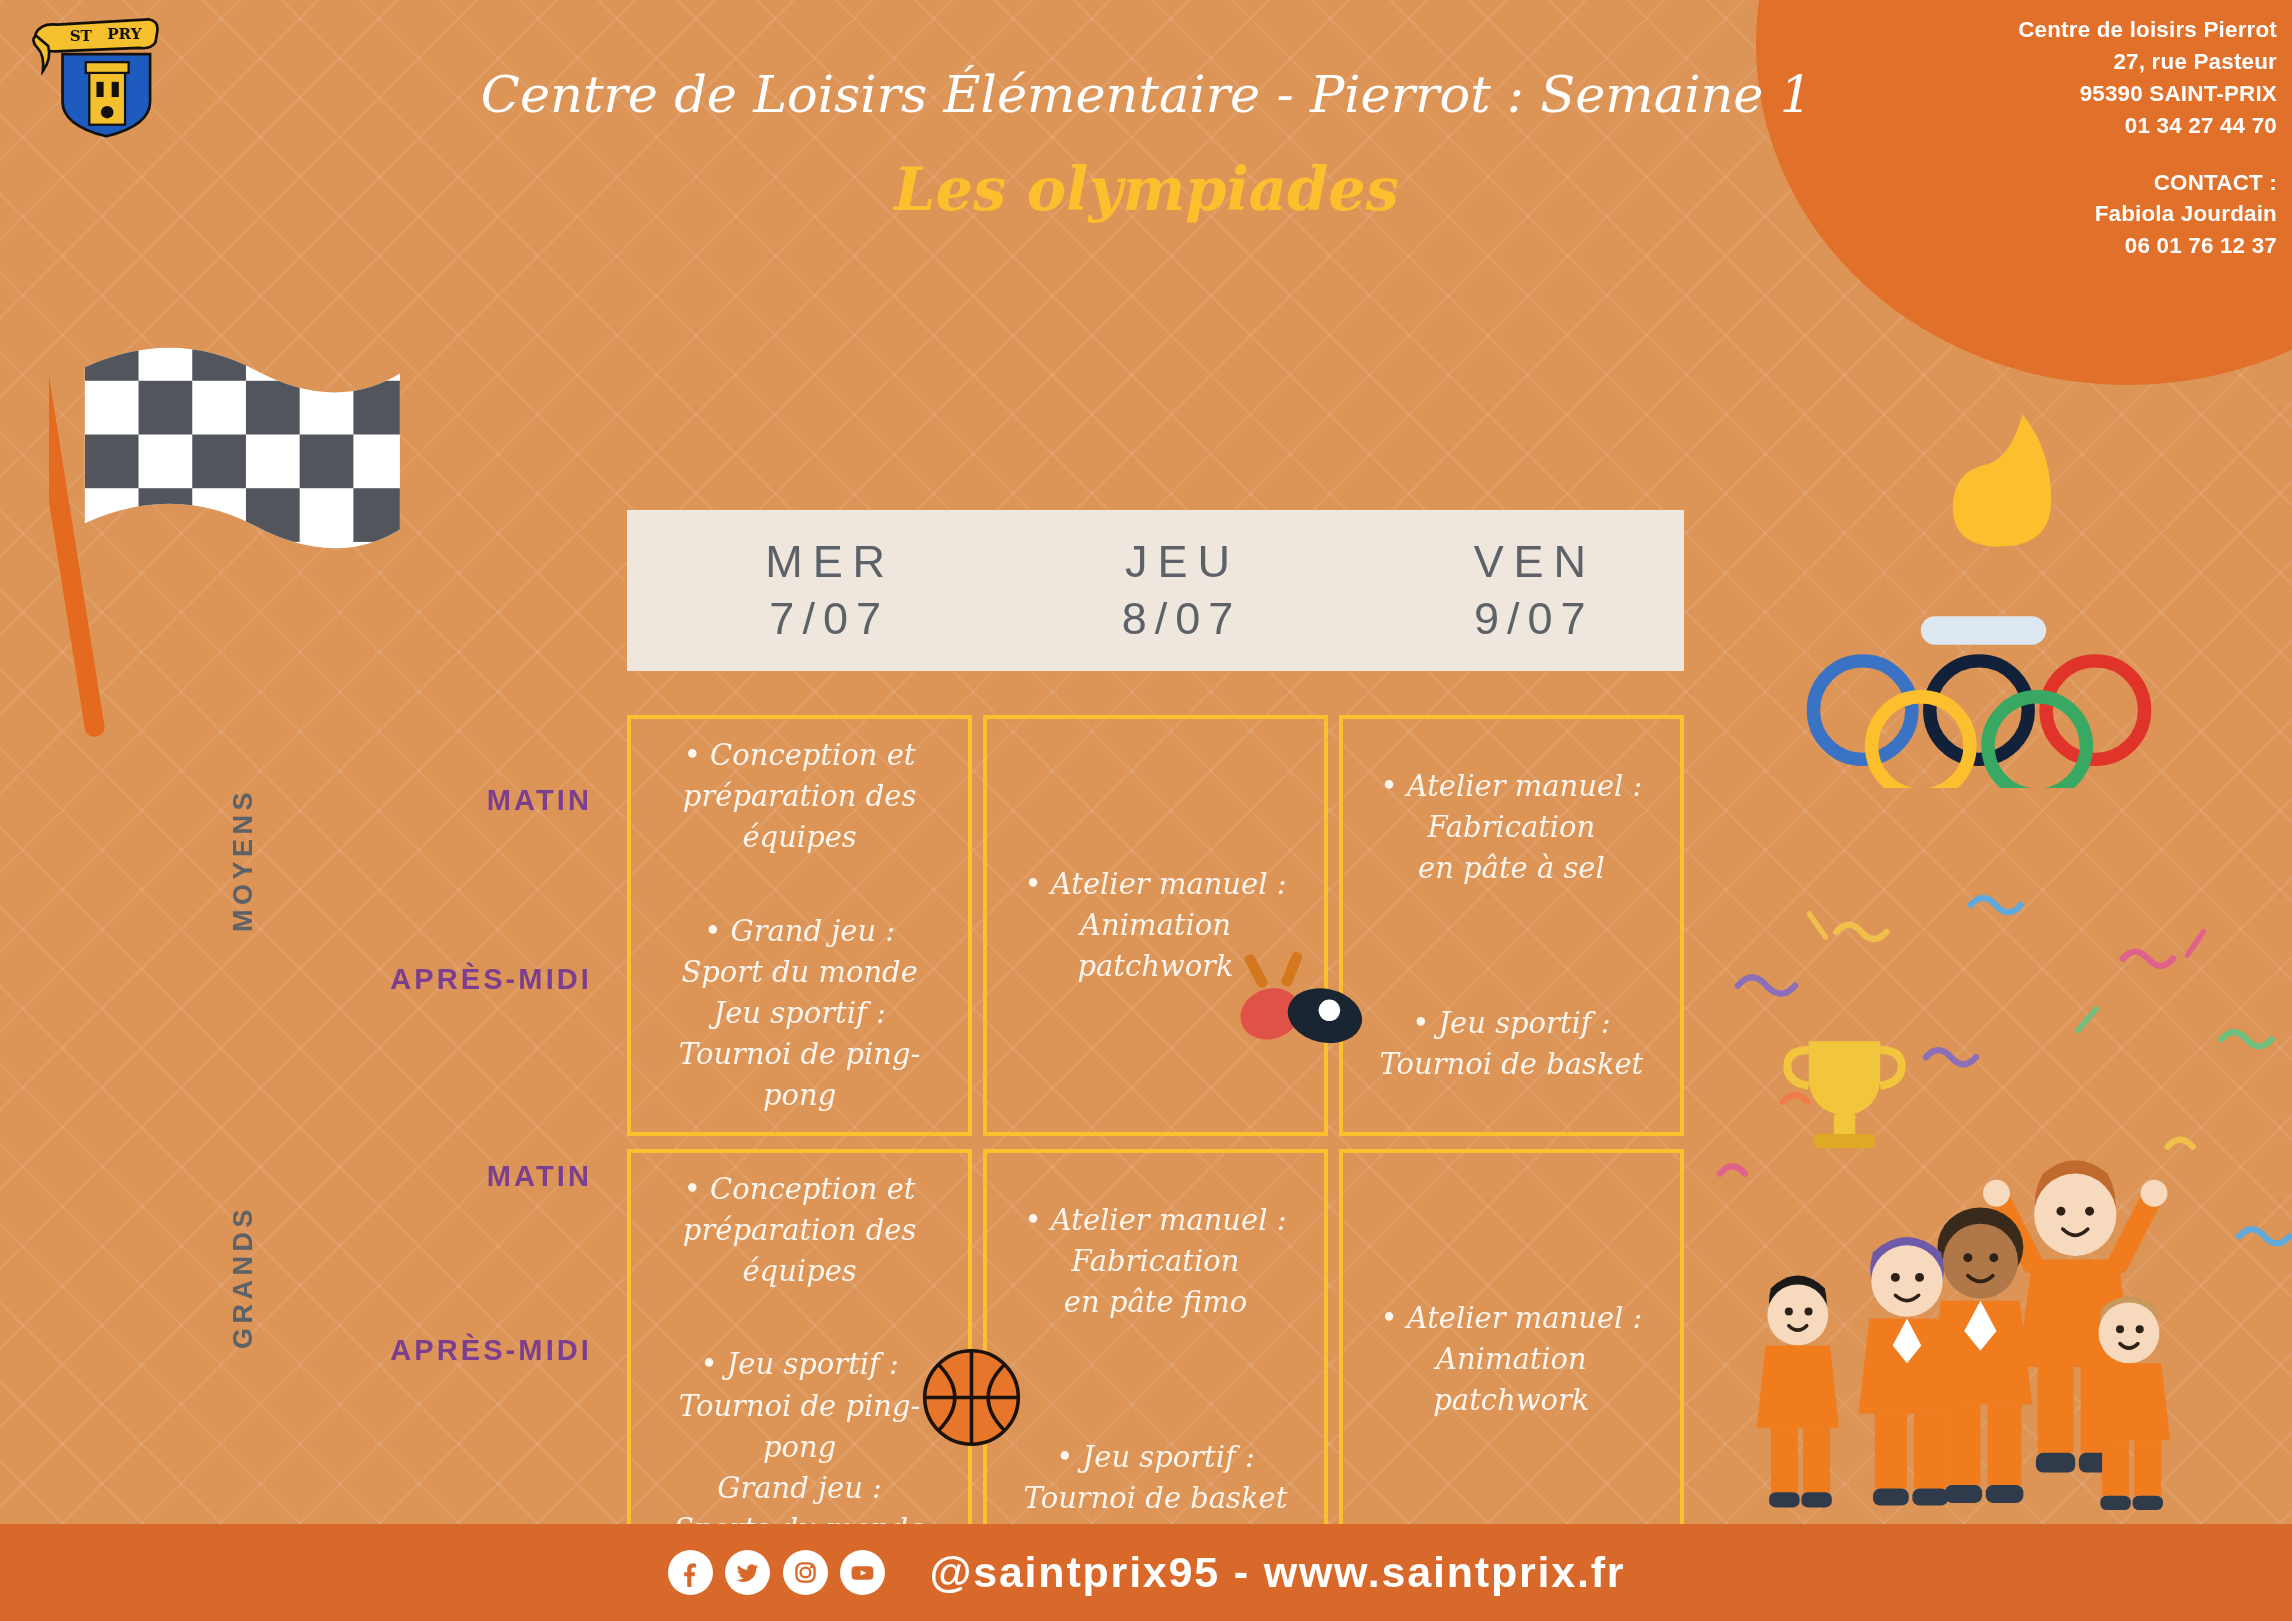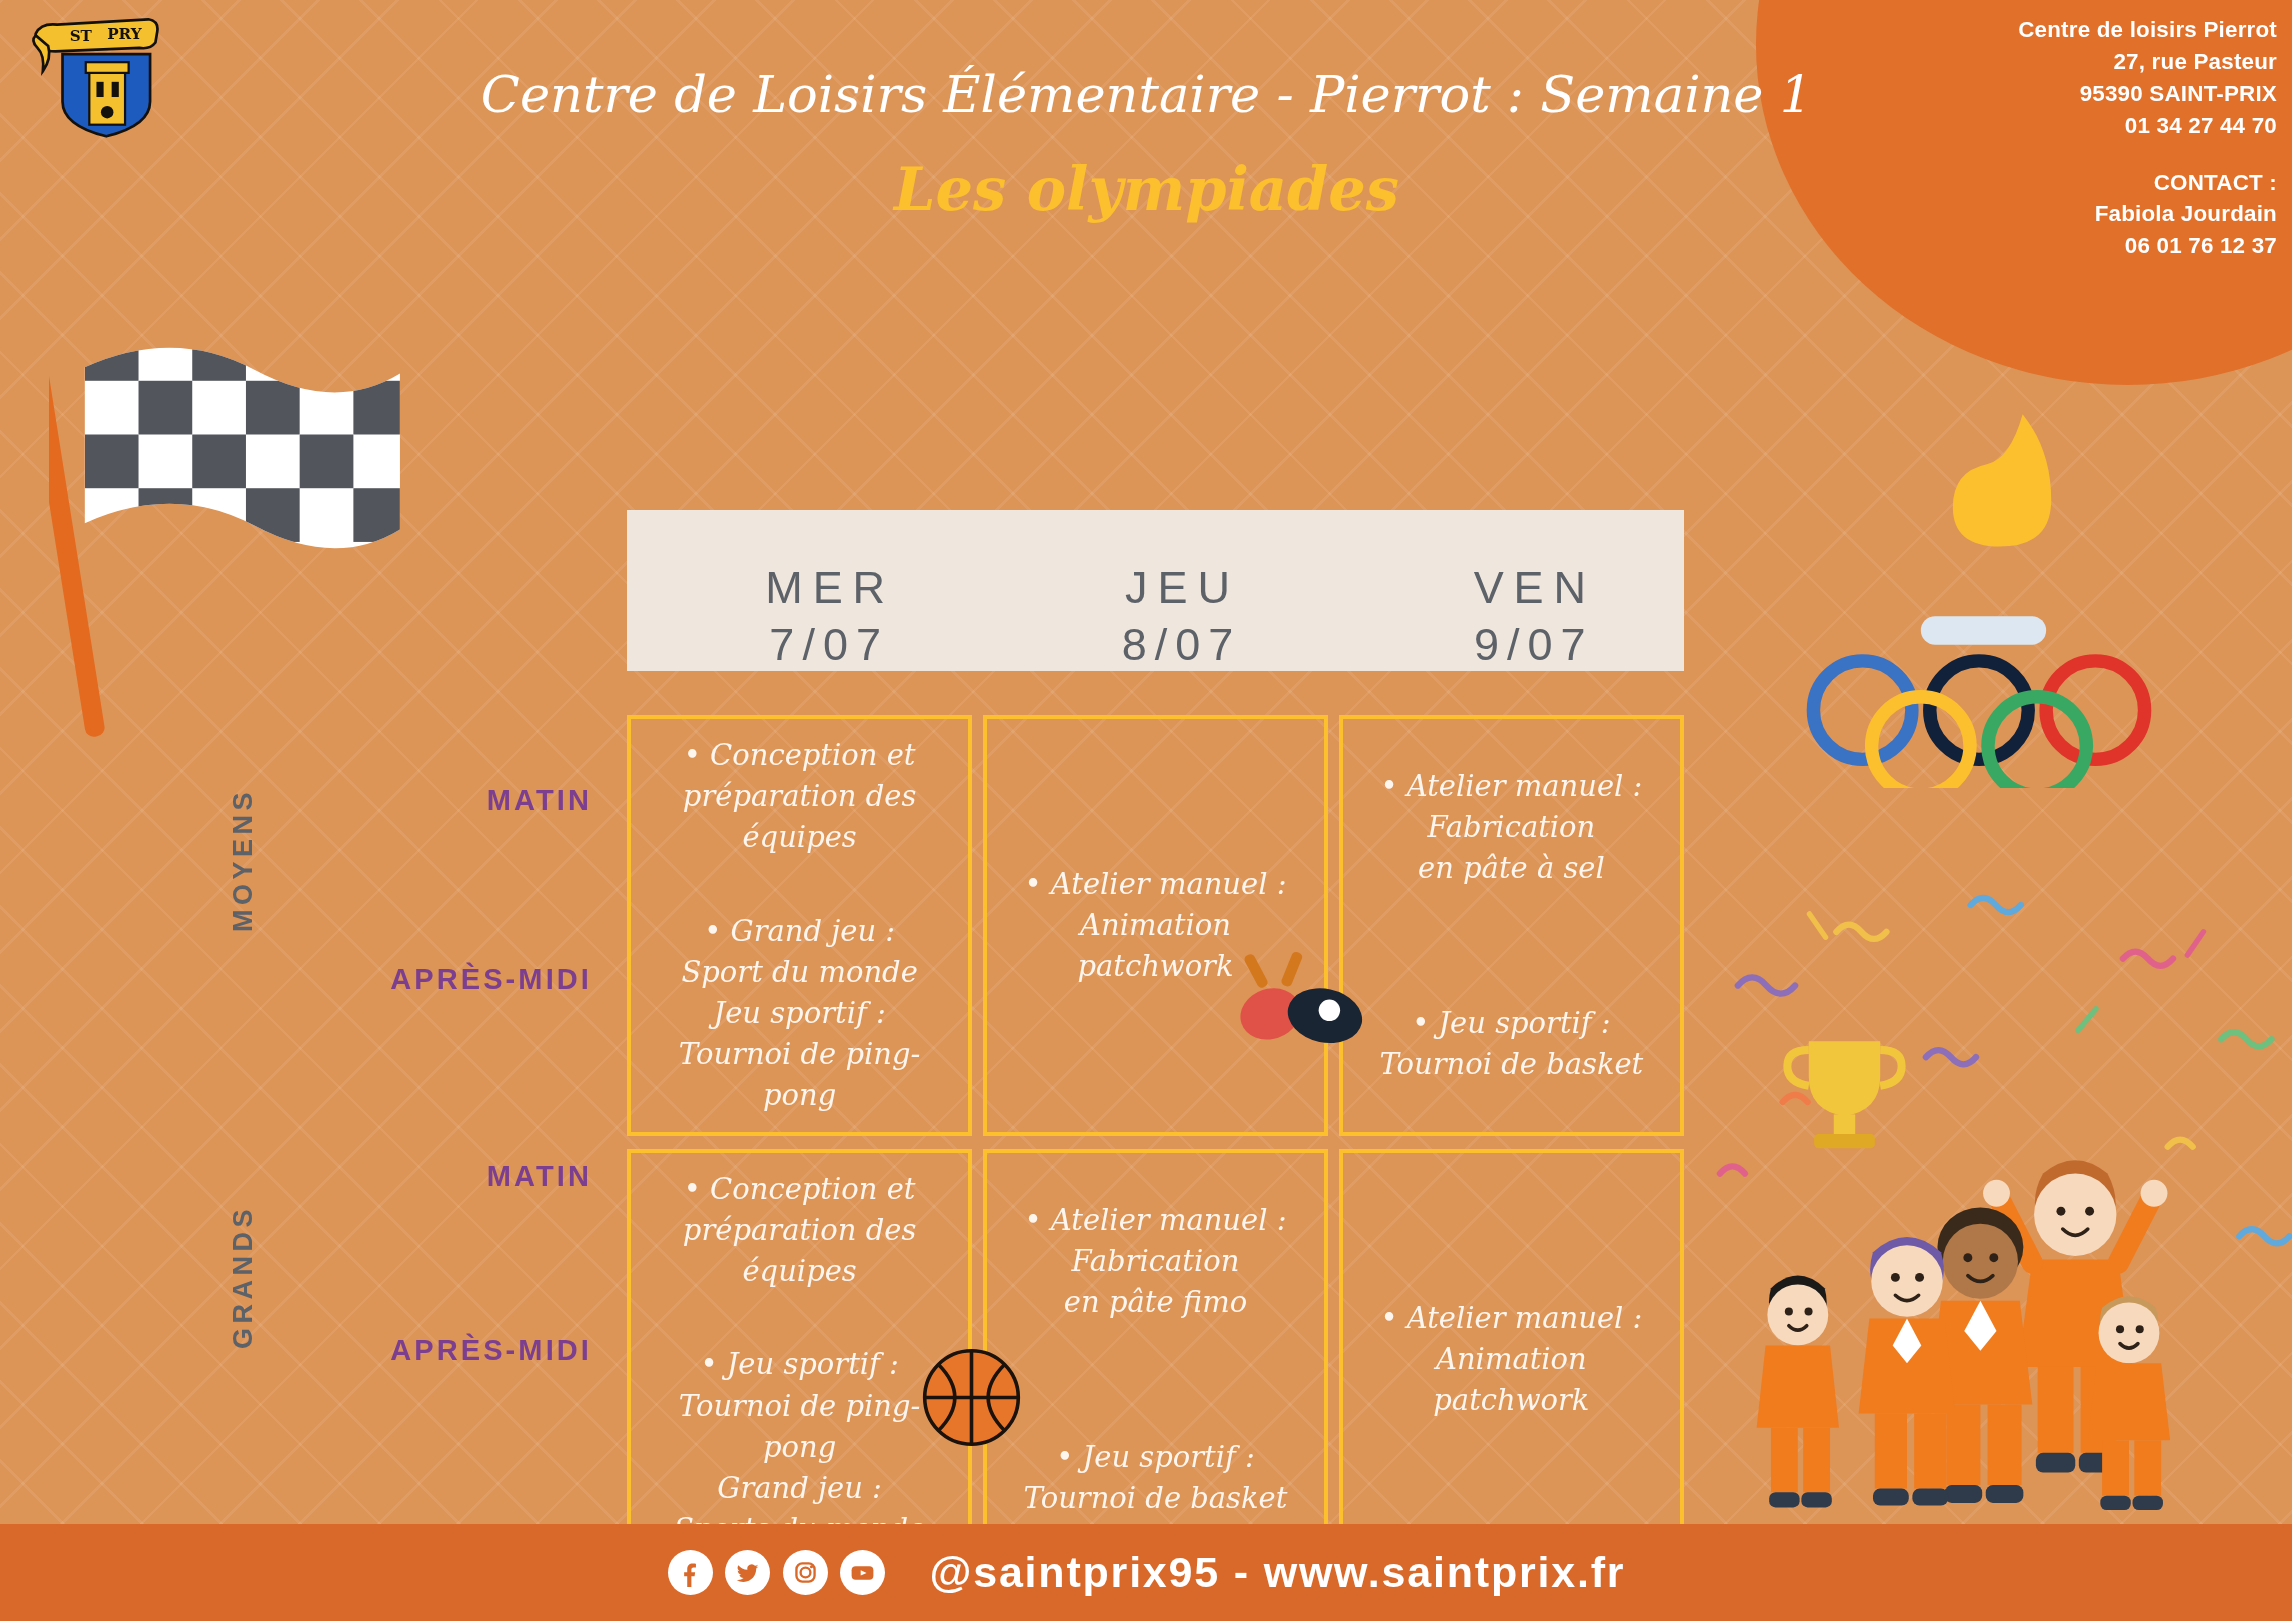--- a/index.html
+++ b/index.html
@@ -95,21 +95,21 @@
   .days {
     position: absolute;
     left: 627px; top: 510px;
     width: 1057px; height: 161px;
     background: #efe6dd;
     display: flex;
   }
   .day-cell {
     flex: 1;
     display: flex; flex-direction: column;
-    align-items: center; justify-content: flex-end;
+    align-items: center; justify-content: center;
     color: #5d6168;
     margin-left: 44px;
   }
   .day-name { font-size: 45px; letter-spacing: 9.9px; font-weight: 500; text-indent: 9.9px; }
   .day-date { font-size: 45px; letter-spacing: 8px; margin-top: 5.4px; text-indent: 8px; }
 
   .grid {
     position: absolute;
     left: 627px; top: 715px;
     width: 1057px;

